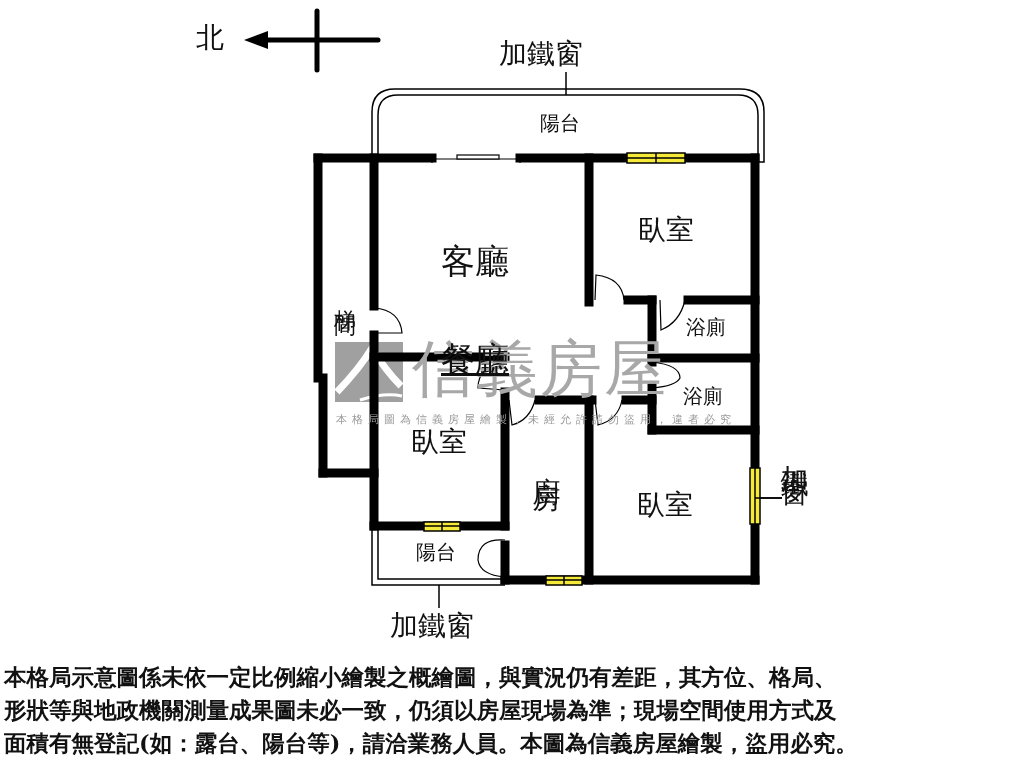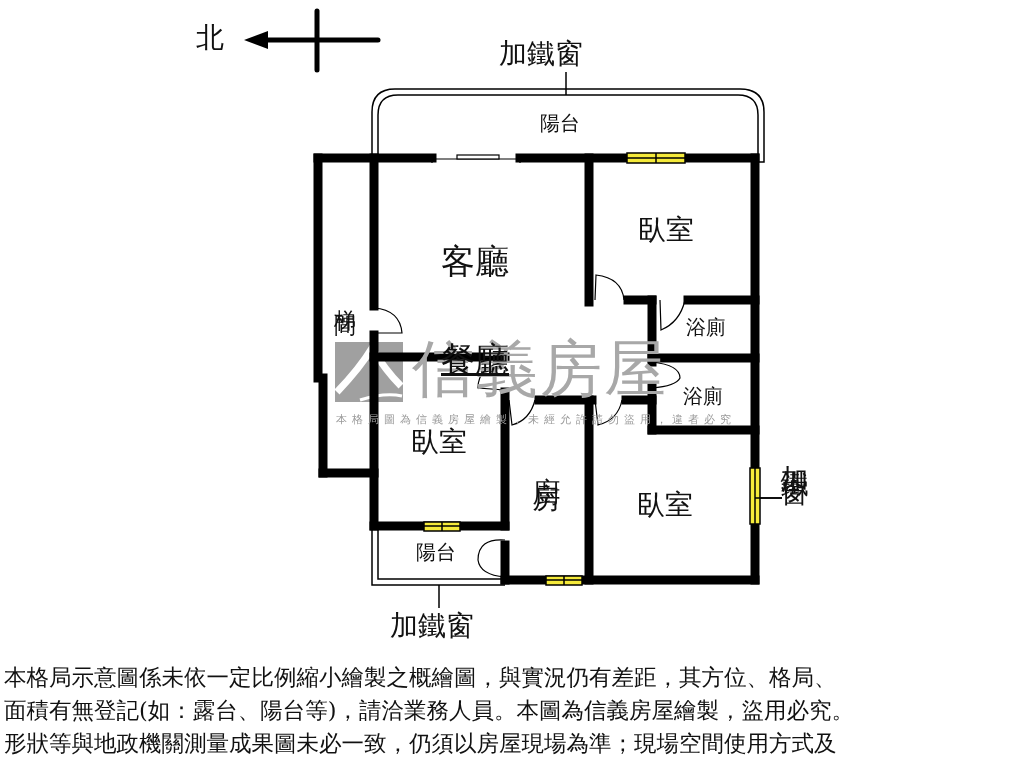--- a/index.html
+++ b/index.html
@@ -13,21 +13,21 @@
     .sm  { font-size: 22px; }
     .xs  { font-size: 20px; }
     .vert { writing-mode: vertical-rl; letter-spacing: 6px; }
     .wm-text { position: absolute; color: #a8a8a8; font-family: "DejaVu Sans", sans-serif;
                white-space: nowrap; line-height: 1; }
     .wm-big { font-size: 62px; left: 412px; top: 338px; letter-spacing: 2px; }
     .wm-small { font-size: 11px; left: 336px; top: 414px; letter-spacing: 5px; color: #9a9a9a; text-align: right; }
     .disclaimer { position: absolute; left: 4px; top: 661px; width: 1020px;
                   font-size: 22.5px; line-height: 33px; color: #111;
                   font-family: "DejaVu Serif", "Liberation Serif", serif; }
-    .disclaimer div { white-space: nowrap; }
+    .disclaimer div { white-space: nowrap; font-weight: bold; }
   </style>
 </head>
 <body>
 
 <svg id="plan" viewBox="0 0 1024 650" xmlns="http://www.w3.org/2000/svg">
 
   <g>
     <line x1="258" y1="40" x2="378" y2="40" stroke="#000" stroke-width="5" stroke-linecap="round"></line>
     <polygon points="244,40 268,31 268,49" fill="#000"></polygon>
     <line x1="317" y1="11" x2="317" y2="70" stroke="#000" stroke-width="5" stroke-linecap="round"></line>
@@ -142,15 +142,15 @@
 <div class="label mid" style="left:638px; top:216px;">臥室</div>
 <div class="label xs" style="left:686px; top:317px;">浴廁</div>
 <div class="label xs" style="left:683px; top:386px;">浴廁</div>
 <div class="label mid" style="left:411px; top:428px;">臥室</div>
 <div class="label mid vert" style="left:532px; top:454px;">廚房</div>
 <div class="label mid" style="left:637px; top:491px;">臥室</div>
 <div class="label xs" style="left:416px; top:542px;">陽台</div>
 
 <div class="disclaimer">
   <div>本格局示意圖係未依一定比例縮小繪製之概繪圖，與實況仍有差距，其方位、格局、</div>
+  <div>形狀等與地政機關測量成果圖未必一致，仍須以房屋現場為準；現場空間使用方式及</div>
   <div>面積有無登記(如：露台、陽台等)，請洽業務人員。本圖為信義房屋繪製，盜用必究。</div>
-  <div>形狀等與地政機關測量成果圖未必一致，仍須以房屋現場為準；現場空間使用方式及</div>
 </div>
 
 </body></html>

